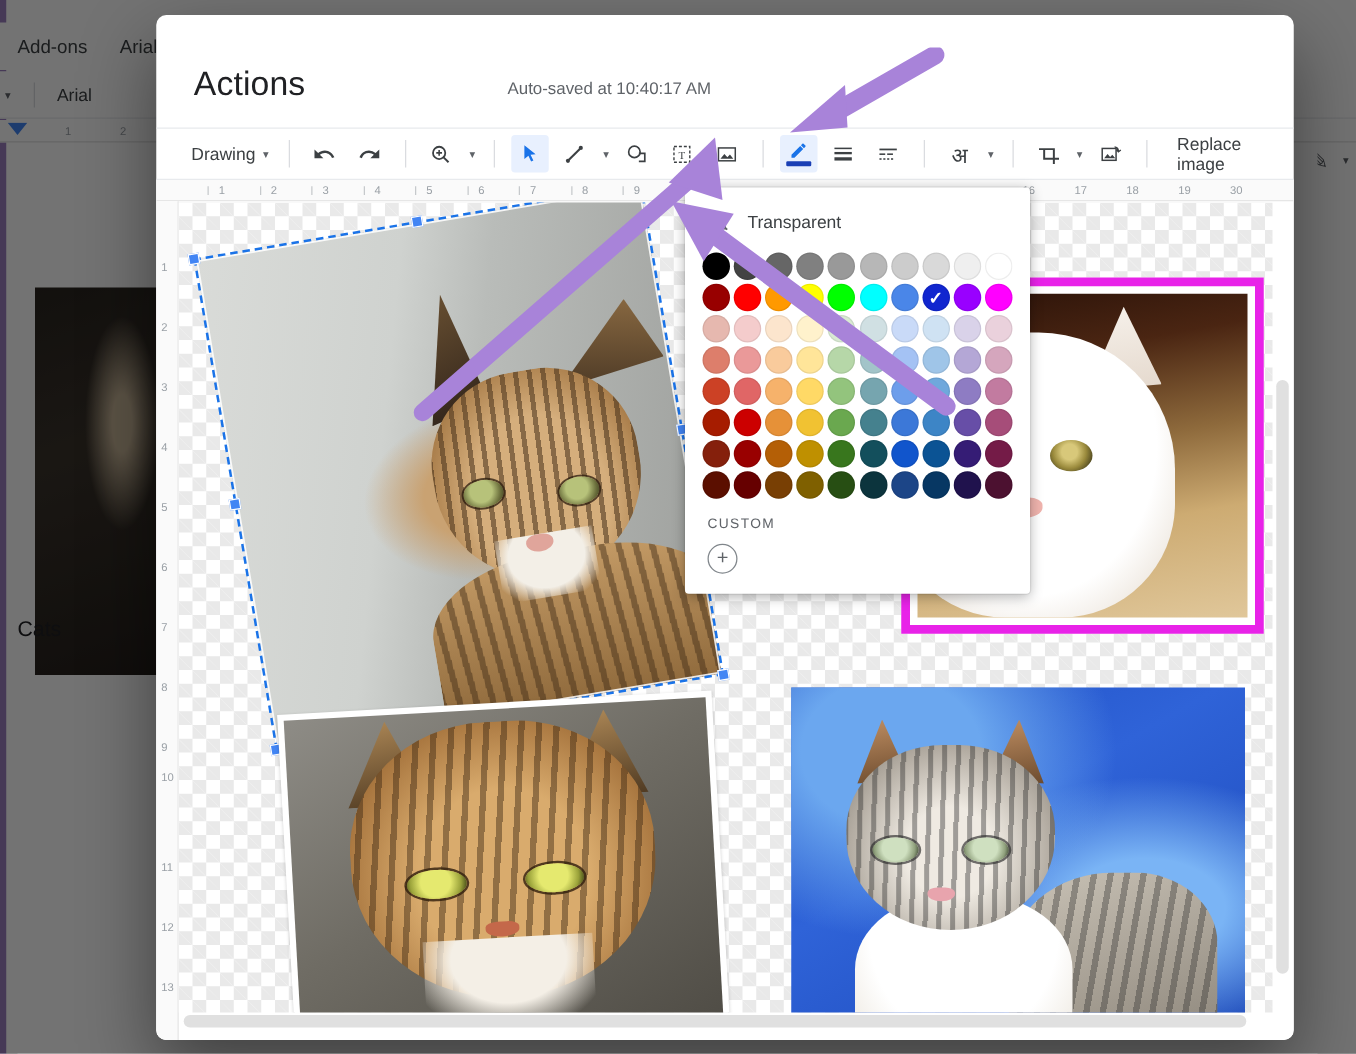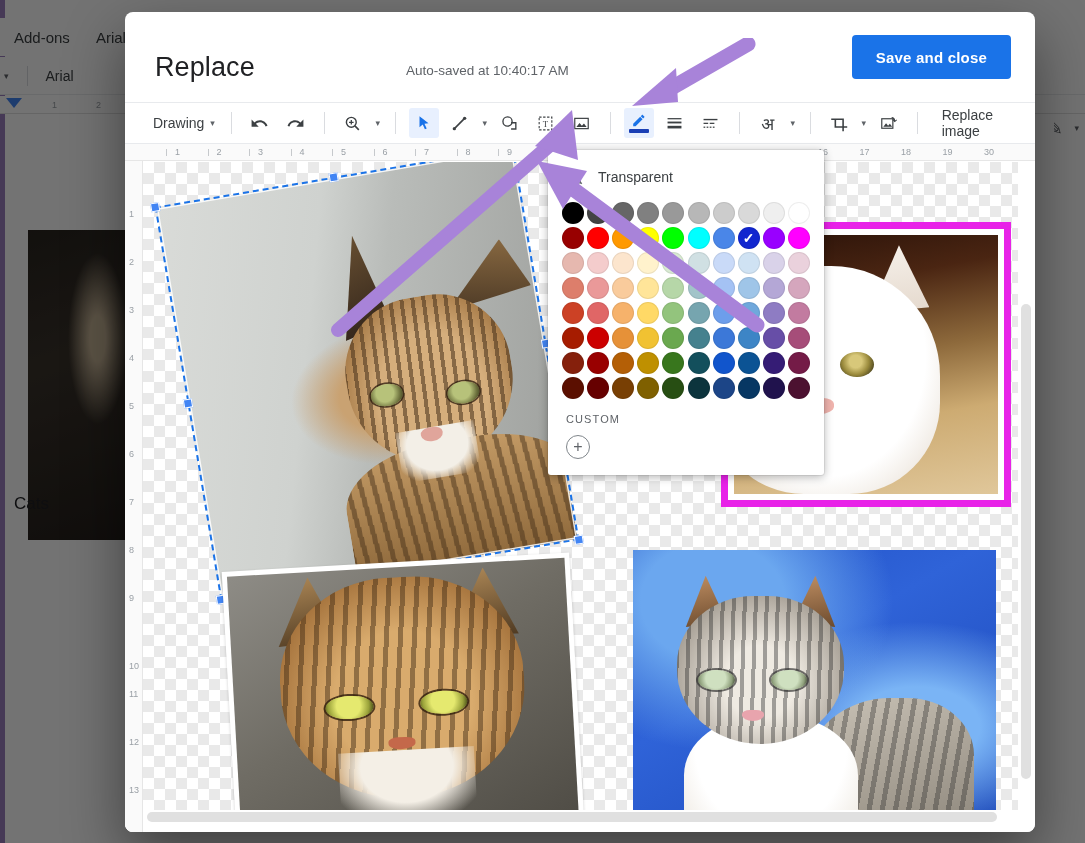--- a/index.html
+++ b/index.html
@@ -316,23 +316,22 @@
   <div class="bg-page">
     <div class="bg-photo-left"></div>
     <div class="bg-cats-text" style="left:0px; top:379px;">Cats</div>
   </div>
 </div>
 <div id="bg-dim"></div>
 
 <div id="modal">
 
   <div class="modal-header">
-    <div class="modal-title">Replace</div>
+    <div class="modal-title">Actions</div>
     <div class="autosave">Auto-saved at 10:40:17 AM</div>
-    <button class="save-btn">Save and close</button>
   </div>
 
   <div class="dtoolbar">
 
     <div class="tb-actions">
       <span>Drawing</span>
       <span style="font-size:9px;color:#5f6368">▾</span>
     </div>
     <span class="tb-sep"></span>
 
@@ -479,21 +478,21 @@
     <div class="vruler" id="vruler">
         <span class="rtick" style="left: 4px; top: 48px;">1</span>
         <span class="rtick" style="left: 4px; top: 96px;">2</span>
         <span class="rtick" style="left: 4px; top: 144px;">3</span>
         <span class="rtick" style="left: 4px; top: 192px;">4</span>
         <span class="rtick" style="left: 4px; top: 240px;">5</span>
         <span class="rtick" style="left: 4px; top: 288px;">6</span>
         <span class="rtick" style="left: 4px; top: 336px;">7</span>
         <span class="rtick" style="left: 4px; top: 384px;">8</span>
         <span class="rtick" style="left: 4px; top: 432px;">9</span>
-        <span class="rtick" style="left: 4px; top: 500px;">10</span>
+        <span class="rtick" style="left: 4px; top: 456px;">10</span>
         <span class="rtick" style="left: 4px; top: 528px;">11</span>
         <span class="rtick" style="left: 4px; top: 576px;">12</span>
         <span class="rtick" style="left: 4px; top: 624px;">13</span>
       </div>
 
     <div class="canvas">
 
       <div class="photo" id="photo-kitten">
         <div class="k-ear-l"></div>
         <div class="k-ear-r"></div>

